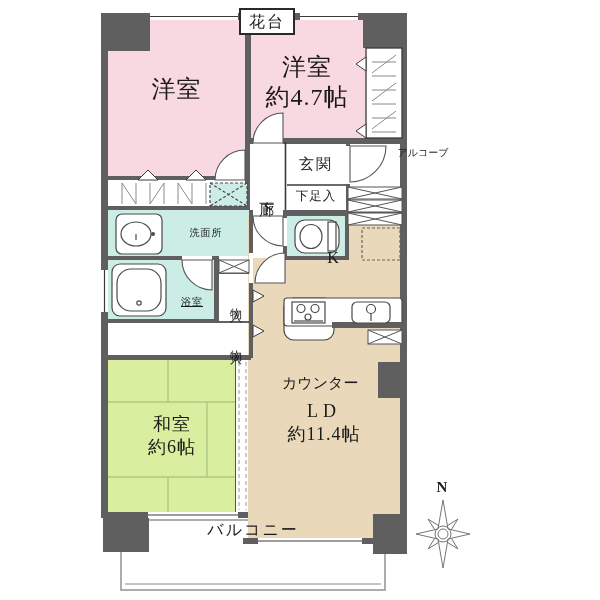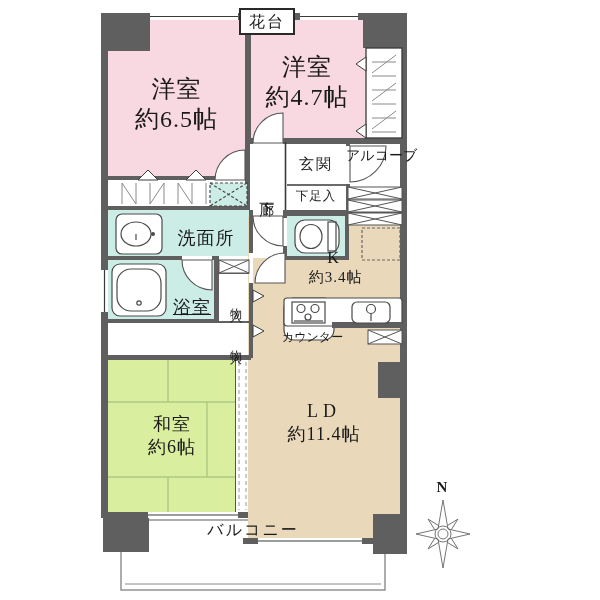--- a/index.html
+++ b/index.html
@@ -8,25 +8,25 @@
     font-family:"Liberation Serif","DejaVu Serif",serif;color:#1a1a1a;
   }
   #plansvg{position:absolute;left:0;top:0;}
   .lbl{position:absolute;text-align:center;line-height:1.25;color:#1a1a1a;white-space:nowrap;}
   .lbl .ln{display:block;}
   .vtext{writing-mode:vertical-rl;text-orientation:upright;letter-spacing:2px;}
   .f19{font-size:24px;letter-spacing:1px;}
   .f18{font-size:18px;letter-spacing:1px;}
   .f16{font-size:16px;letter-spacing:2px;text-align:center;}
   .f15{font-size:15px;letter-spacing:2px;}
-  .f14{font-size:18px;letter-spacing:1px;}
+  .f14{font-size:10px;letter-spacing:1px;}
   .f12{font-size:12.5px;letter-spacing:1px;}
   .f11{font-size:12px;}
-  .f10{font-size:14px;letter-spacing:0;}
-  .f9{font-size:12px;letter-spacing:0;}
+  .f10{font-size:10px;letter-spacing:0;margin-left:48px;}
+  .f9{font-size:15px;letter-spacing:0;margin-top:44px;}
   .bold{font-weight:bold;}
   .sp{letter-spacing:5px;}
 </style>
 </head>
 <body>
 
 <div id="stage">
 <svg id="plansvg" width="600" height="600" viewBox="0 0 600 600">
 
   <g>
@@ -261,42 +261,40 @@
       <path d="M443,513 L447,530 L464,534 L447,538 L443,555 L439,538 L422,534 L439,530 Z"></path>
     </g>
     <path d="M443,500 L448,529 L470,534 L448,539 L443,568 L438,539 L416,534 L438,529 Z"></path>
     <circle cx="443" cy="534" r="5" fill="none"></circle>
     <circle cx="443" cy="534" r="8" fill="none"></circle>
   </g>
 </svg>
 
 <div class="lbl f19" style="left:109px;top:74px;width:135px;">
   <span class="ln">洋室</span>
-  <span class="ln">約6.5帖</span>
 </div>
 <div class="lbl f19" style="left:247px;top:52px;width:120px;">
   <span class="ln">洋室</span>
   <span class="ln">約4.7帖</span>
 </div>
 <div class="lbl f16" style="left:240px;top:12px;width:54px;">花台</div>
 <div class="lbl f10" style="left:346px;top:147px;width:58px;">アルコーブ</div>
 <div class="lbl f15" style="left:287px;top:155px;width:58px;">玄関</div>
 <div class="lbl f12" style="left:287px;top:189px;width:58px;">下足入</div>
 <div class="lbl f15 vtext" style="left:257px;top:163px;height:56px;">廊下</div>
 <div class="lbl f14" style="left:165px;top:227px;width:82px;">洗面所</div>
 <div class="lbl f14" style="left:169px;top:296px;width:46px;text-decoration:underline;">浴室</div>
 <div class="lbl f11 vtext" style="left:228px;top:282px;height:36px;">物入</div>
 <div class="lbl f11 vtext" style="left:228px;top:326px;height:32px;">物入</div>
 <div class="lbl f18" style="left:110px;top:413px;width:124px;">
   <span class="ln">和室</span>
   <span class="ln">約6帖</span>
 </div>
 <div class="lbl f16" style="left:278px;top:248px;width:115px;letter-spacing:1px;">
   <span class="ln sp">K</span>
-  <span class="ln" style="font-size:15px;">約3.4帖</span>
 </div>
 <div class="lbl f9" style="left:282px;top:330px;width:58px;">カウンター</div>
 <div class="lbl f18" style="left:254px;top:400px;width:140px;font-family:Liberation Serif, serif;">
   <span class="ln sp">LD</span>
   <span class="ln">約11.4帖</span>
 </div>
 <div class="lbl f16" style="left:168px;top:520px;width:170px;">バルコニー</div>
 <div class="lbl f15 bold" style="left:430px;top:478px;width:26px;">N</div>
 </div>
 

